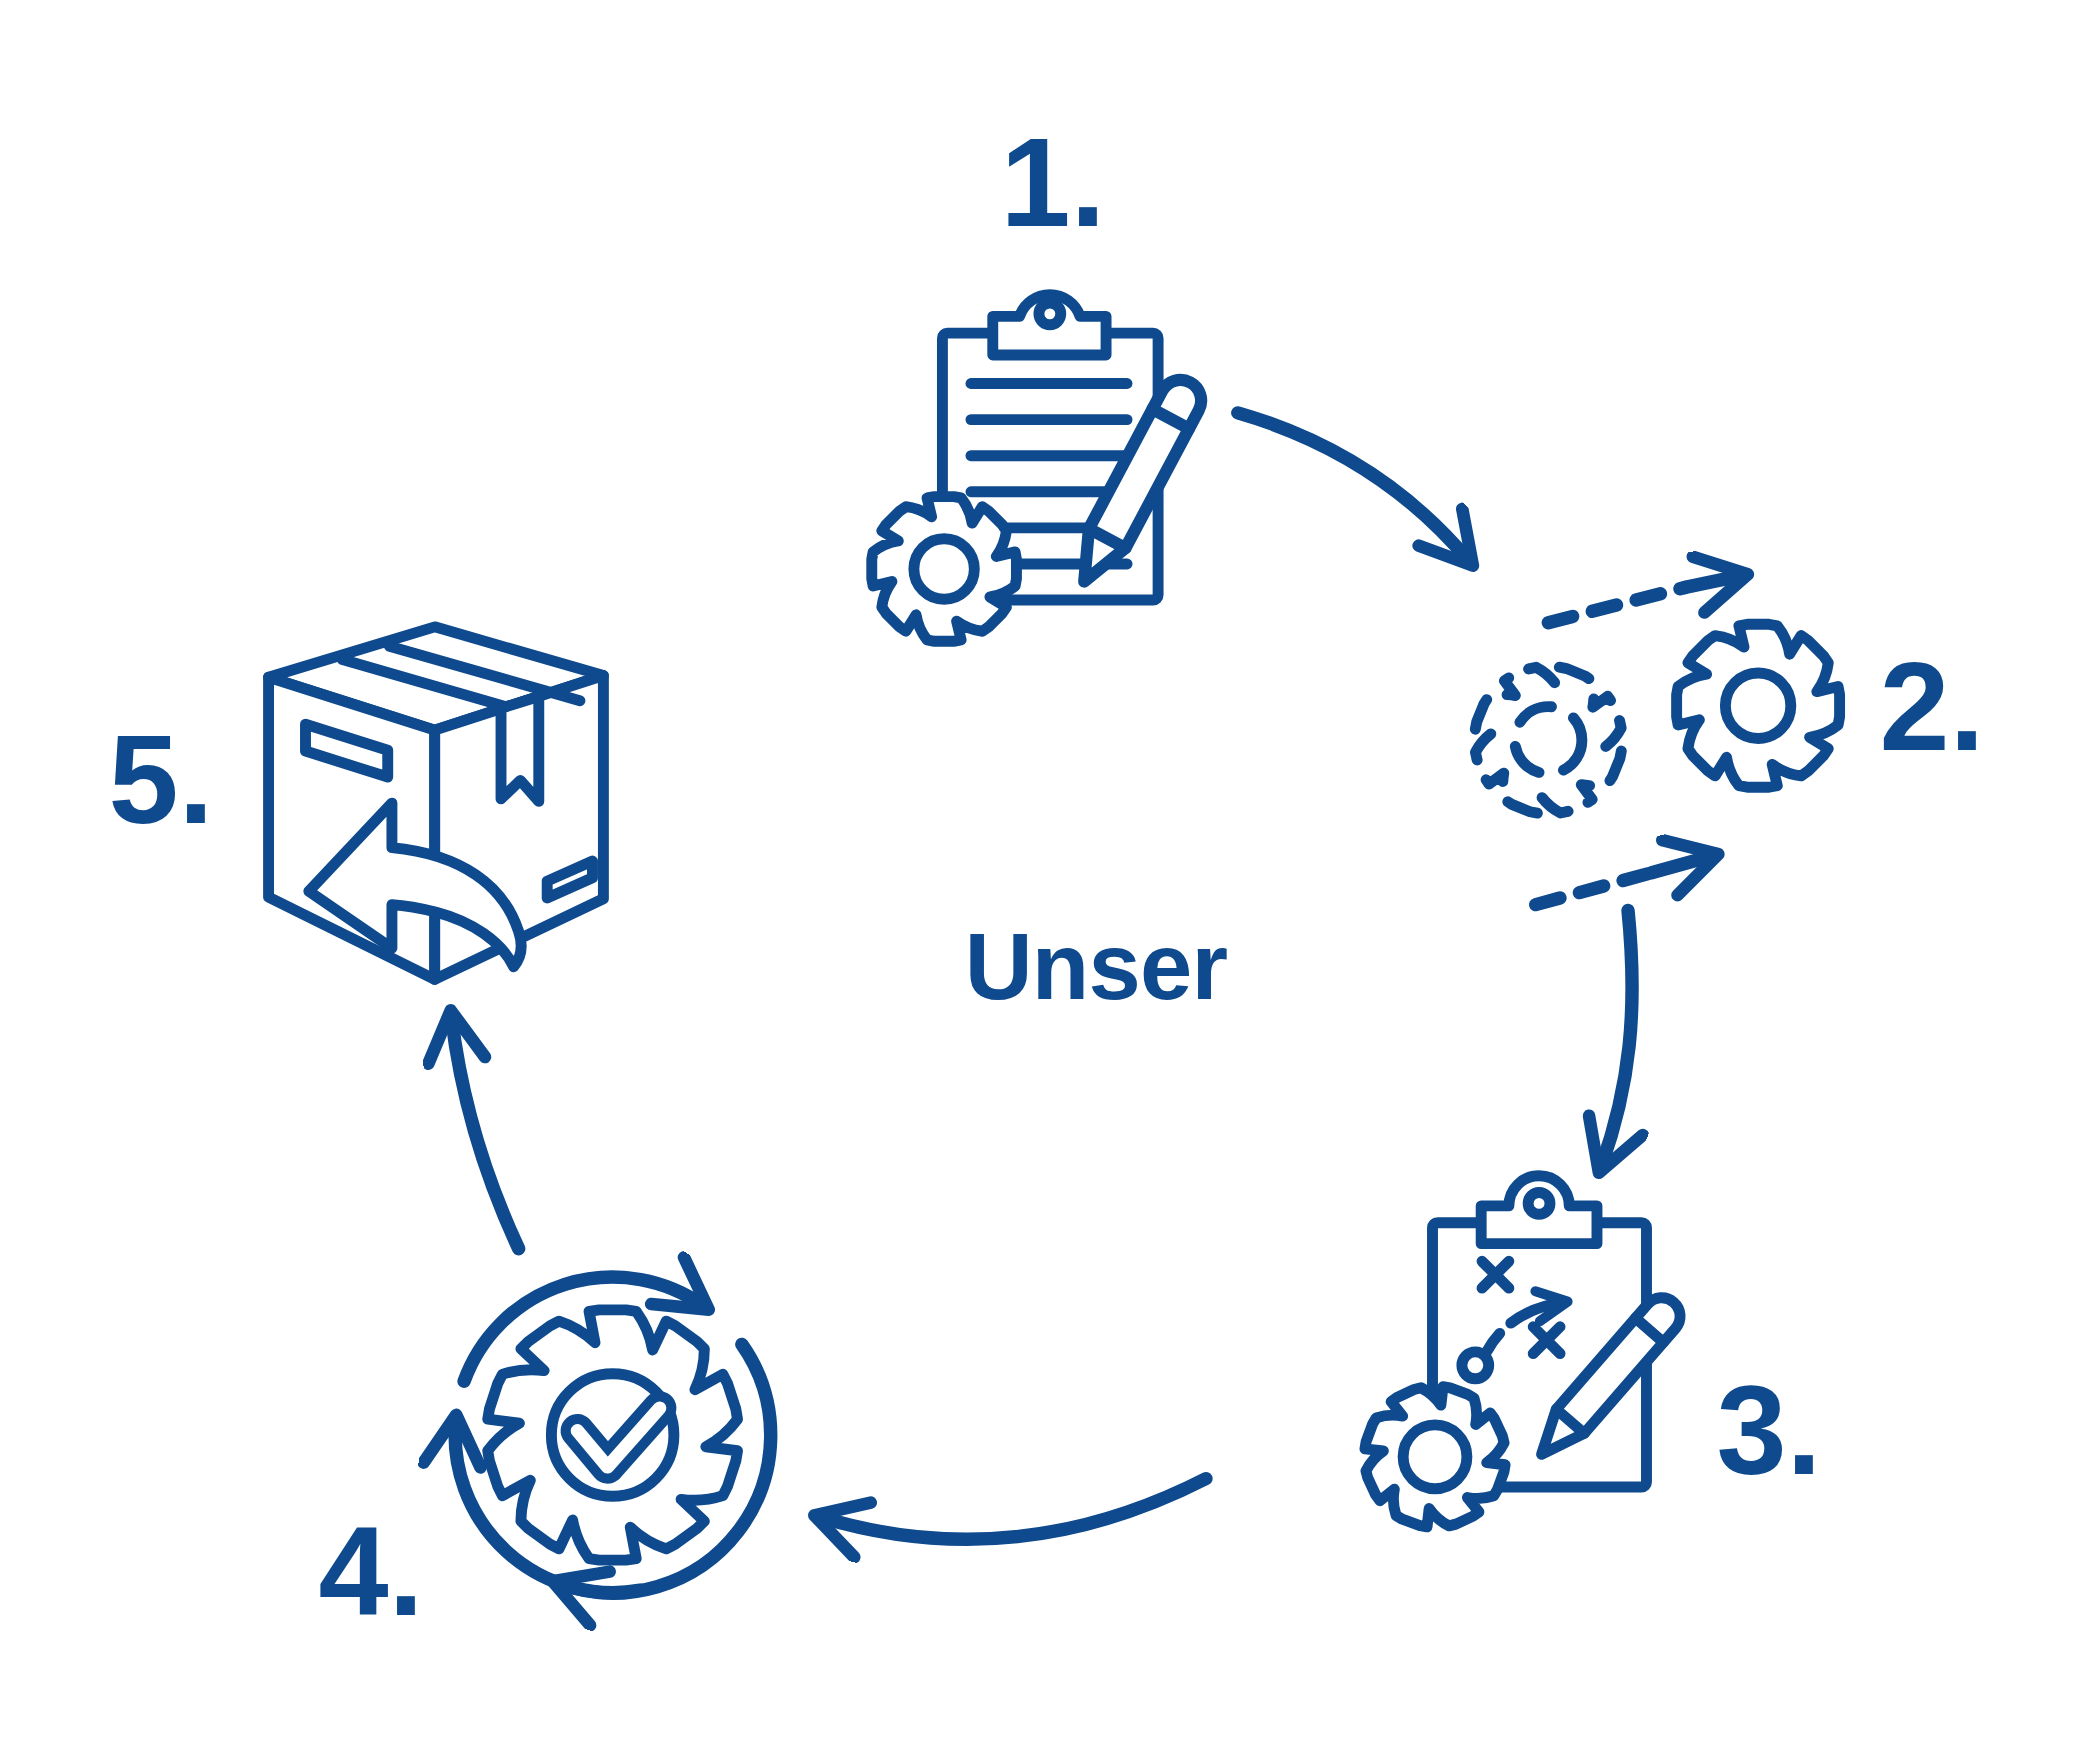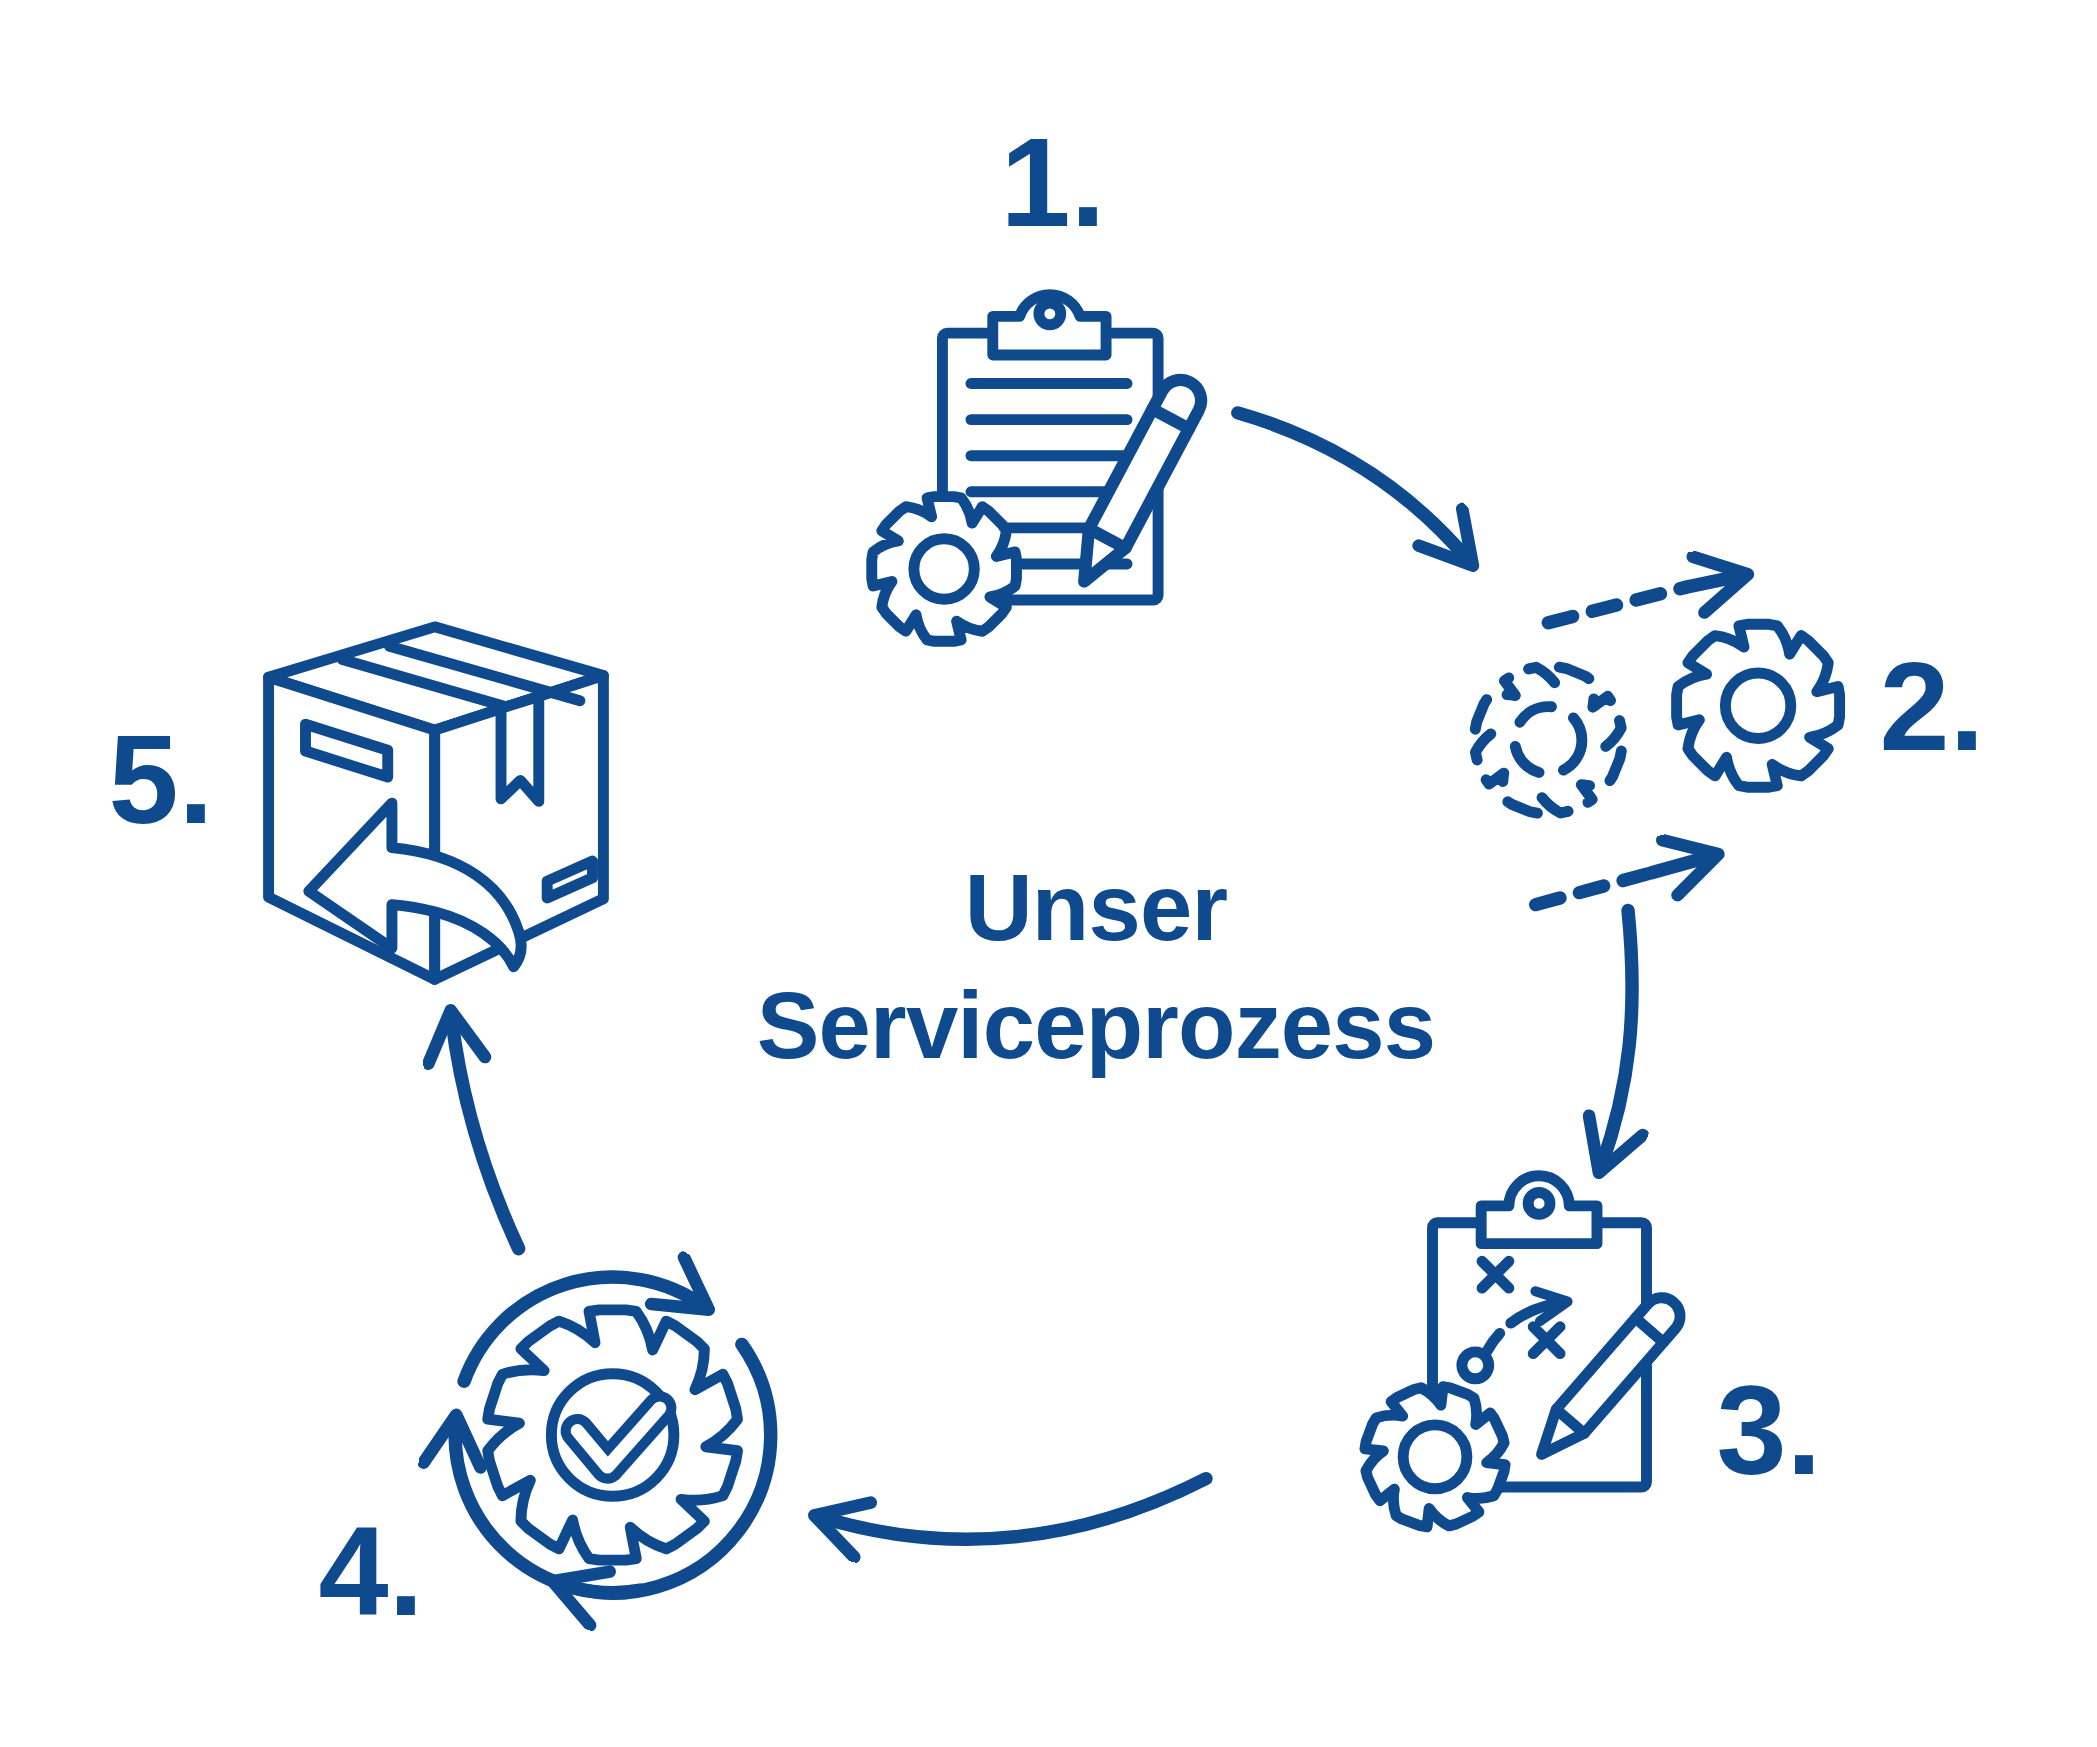--- a/index.html
+++ b/index.html
@@ -134,17 +134,16 @@
   </svg>
 
   <div class="num" style="left:1053px;top:183px">1.</div>
   <div class="num" style="left:1932px;top:707px">2.</div>
   <div class="num" style="left:1769px;top:1431px">3.</div>
   <div class="num" style="left:371px;top:1572px">4.</div>
   <div class="num" style="left:161px;top:780px">5.</div>
 
   <div class="title">
     <div>Unser</div>
-    <div>Serviceprozess</div>
   </div>
 
 </div>
 
 
 </body></html>

